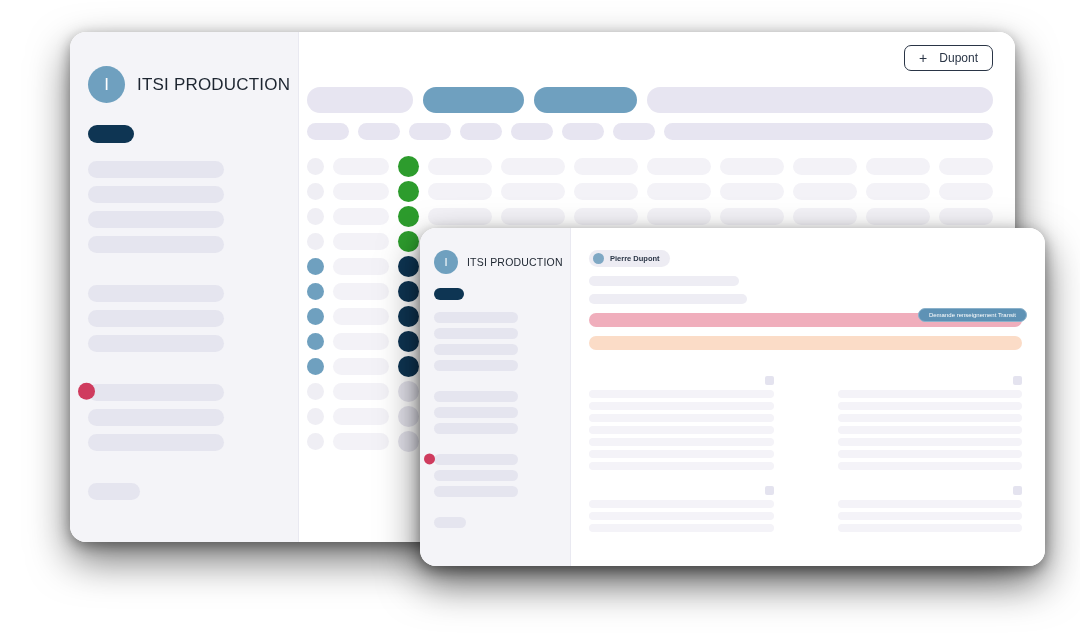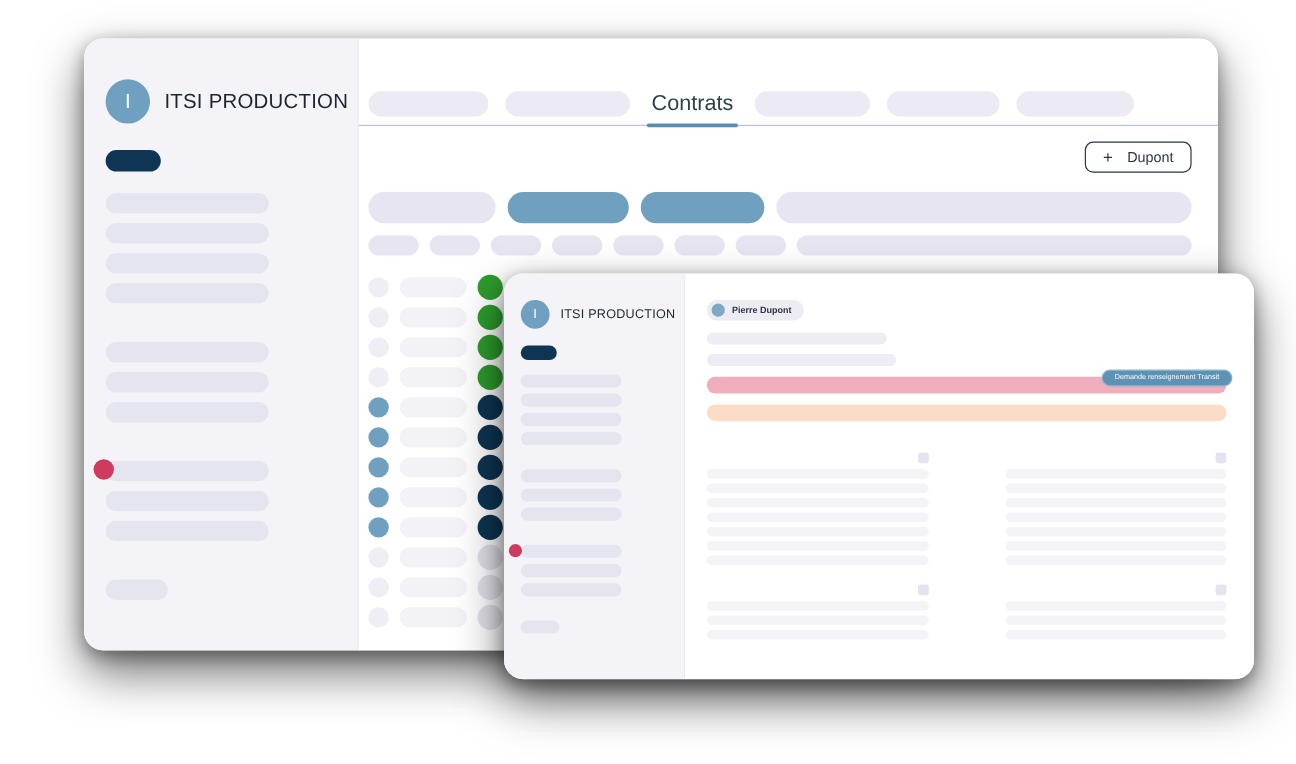--- a/index.html
+++ b/index.html
@@ -360,28 +360,20 @@
           <span class="nav-dot"></span>
         </div>
         <div class="nav-item wide"></div>
         <div class="nav-item wide"></div>
         <div class="nav-item short gap-above"></div>
       </div>
     </div>
 
     <div class="main">
 
-      <div class="tabstrip">
-        <div class="tab-ph w1"></div>
-        <div class="tab-ph w2"></div>
-        <div class="tab-active">Contrats</div>
-        <div class="tab-ph w3"></div>
-        <div class="tab-ph w4"></div>
-        <div class="tab-ph w5"></div>
-      </div>
 
       <div class="actionrow">
         <div class="btn-add">
           <span class="plus">+</span>
           <span>Dupont</span>
         </div>
       </div>
 
       <div class="filterrow">
         <div class="chip f1"></div>

